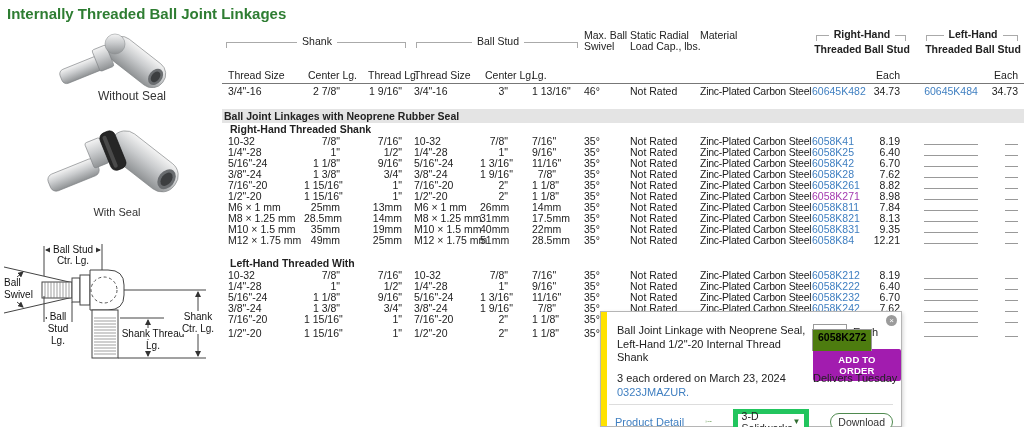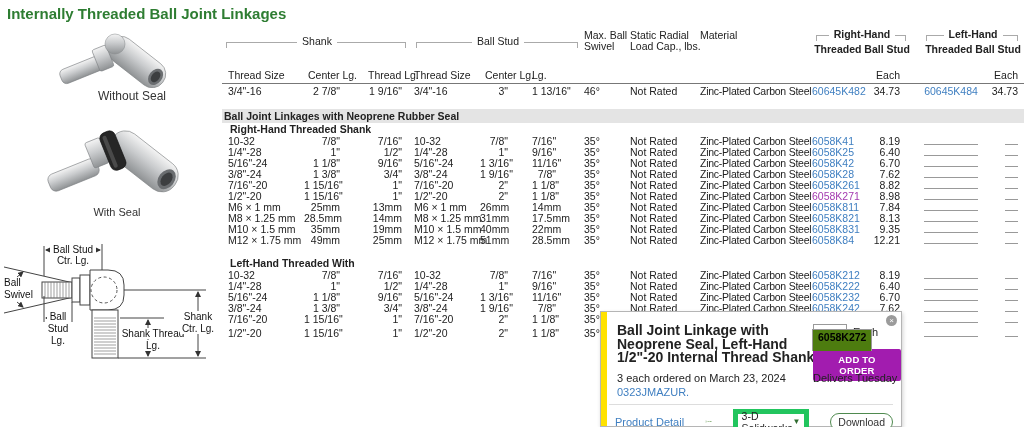--- a/index.html
+++ b/index.html
@@ -53,21 +53,21 @@
         border:1px solid #999;border-bottom:none;padding:2px 5px 8px;font-weight:bold;color:#000;}
   .sel-row td{height:17px;vertical-align:top;padding-top:3px;}
   .noline{display:inline-block;width:54px;border-bottom:1px solid #999;height:8px;}
   .nodash{display:inline-block;width:13px;border-bottom:1px solid #999;height:8px;}
   
   .popup{position:absolute;left:600px;top:311px;width:300px;height:114px;background:#fff;
          border:1px solid #b5b5b5;box-shadow:1px 2px 4px rgba(0,0,0,.18);z-index:20;}
   .ystripe{position:absolute;left:0;top:0;width:6px;height:100%;background:#ffe200;}
   .close{position:absolute;top:3px;right:4px;width:11px;height:11px;border-radius:50%;background:#9b9b9b;
          color:#fff;font-size:8px;line-height:11px;text-align:center;cursor:pointer;}
-  .pdesc{position:absolute;left:16px;top:12px;width:198px;font-size:14px;line-height:13.5px;color:#222;font-weight:bold;}
+  .pdesc{position:absolute;left:16px;top:12px;width:198px;font-size:11px;line-height:13.5px;color:#222;}
   .qtyrow{position:absolute;left:212px;top:12px;display:flex;align-items:center;font-size:11px;}
   .qtyrow input{width:28px;height:13px;border:1px solid #999;margin-right:6px;font-size:11px;padding:0 2px;}
   .addbtn{position:absolute;left:212px;top:37px;background:#a21caf;color:#fff;border:none;border-radius:2px;
           font-size:9.5px;font-weight:bold;letter-spacing:.2px;padding:5px 9px;cursor:pointer;
           font-family:"Liberation Sans",sans-serif;}
   .hist{position:absolute;left:16px;top:60px;font-size:11px;line-height:13.5px;}
   .hist .lnk{color:#3f7fc1;cursor:pointer;}
   .deliv{position:absolute;left:212px;top:60px;font-size:11px;}
   .pdivider{position:absolute;left:8px;right:8px;top:92px;border-top:1px solid #ddd;}
   .bbar{position:absolute;left:14px;top:97px;width:278px;display:flex;align-items:center;gap:21px;}

